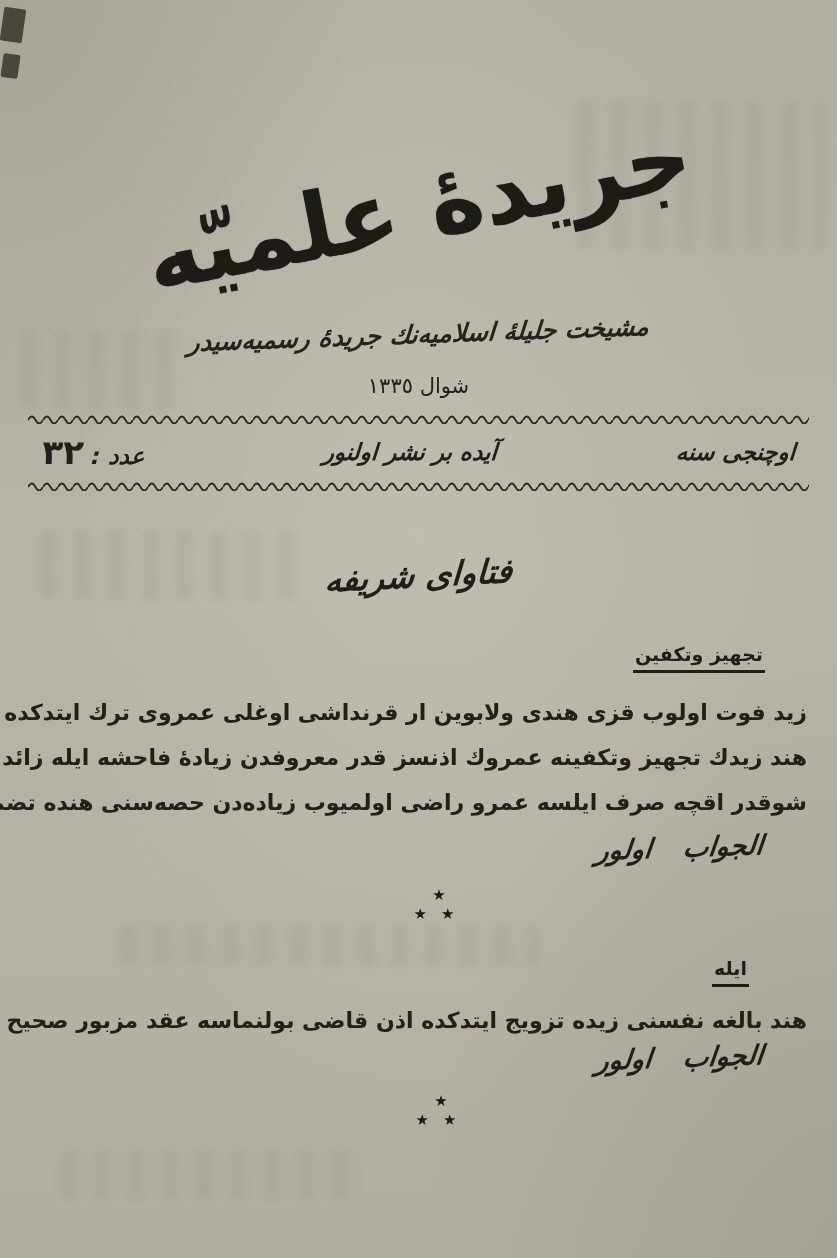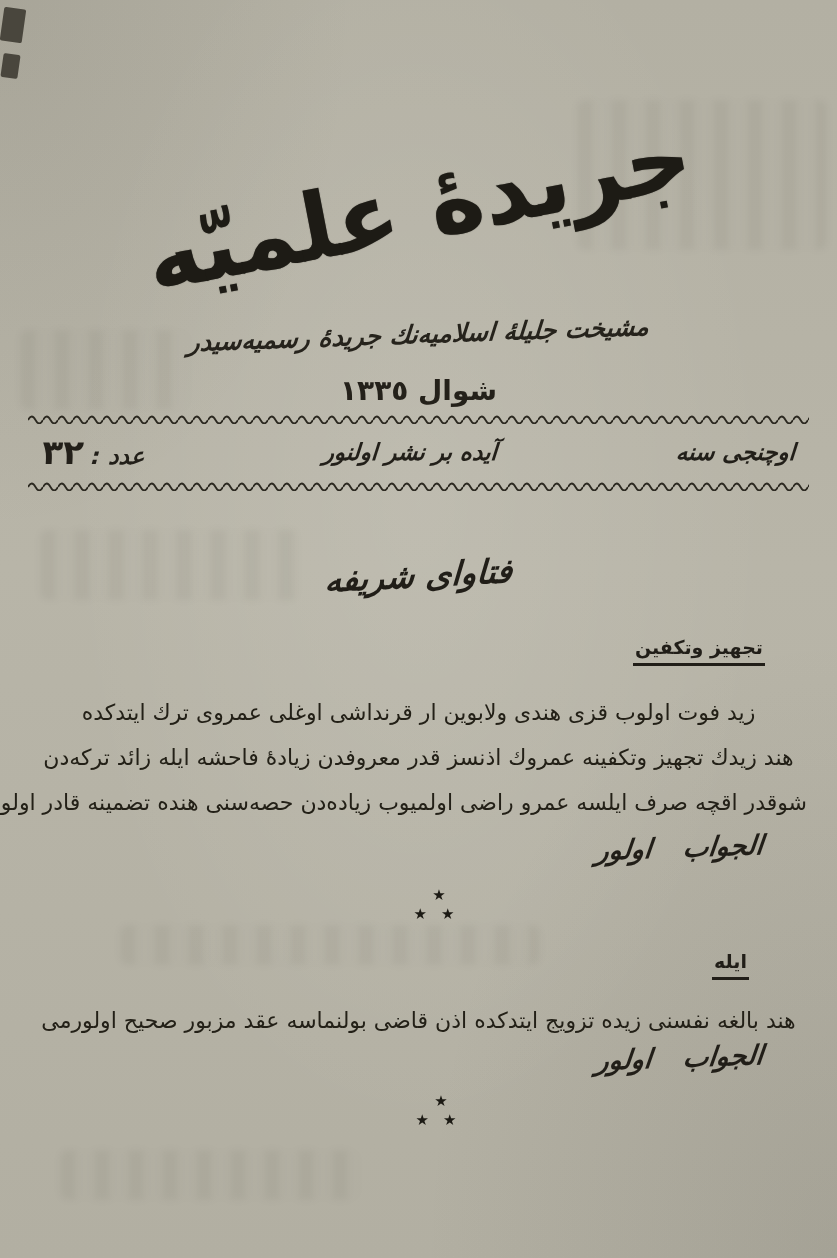--- a/index.html
+++ b/index.html
@@ -41,43 +41,43 @@
     transform: rotate(-11deg);
     white-space: nowrap; letter-spacing: 0;
     color: #1d1b15;
     text-shadow: 0 0 1px rgba(29,27,21,.6);
   }
   .subtitle {
     top: 320px; font-size: 25px; font-style: italic; font-weight: bold;
     transform: rotate(-2deg) skewX(-6deg);
     color: #26231c;
   }
-  .dateline { top: 374px; font-size: 28px; font-weight: bold; color: #24211a; }
+  .dateline { top: 374px; font-size: 21px; font-weight: normal; color: #24211a; }
 
   .band { top: 412px; left: 28px; right: 28px; height: 80px; }
   .band svg { display: block; }
   .band-row {
     display: flex; justify-content: space-between; align-items: center;
     height: 54px; padding: 0 14px;
   }
   .band-item { font-size: 23px; font-weight: bold; font-style: italic; transform: skewX(-4deg); }
   .issue-number { font-size: 34px; font-style: normal; display: inline-block; transform: none; }
 
   .section-title {
     top: 556px; font-size: 33px; font-weight: bold; font-style: italic;
     transform: rotate(-3deg) skewX(-6deg); color: #211e18;
   }
 
   .fatwa-heading {
     font-size: 19px; font-weight: bold;
     border-bottom: 3px solid #211e18; padding: 0 2px 5px 2px;
-    display: inline-block; color: #211e18;
+    display: inline-block; color: #211e18; margin-top: 7px;
   }
   .q-line {
-    height: 45px; line-height: 45px; font-size: 22px; font-weight: normal;
+    height: 45px; line-height: 45px; font-size: 22px; font-weight: bold;
     text-align: center; white-space: nowrap; color: #232017;
   }
   .answer {
     font-size: 27px; font-weight: bold; font-style: italic;
     transform: rotate(-2deg) skewX(-8deg);
     word-spacing: 22px; color: #211e18;
   }
   .stars { width: 72px; text-align: center; font-size: 15px; line-height: 1; color: #1c1a14; }
   .stars .row-top { margin-bottom: 4px; margin-left: 10px; }
   .stars .row-bottom { letter-spacing: 14px; text-indent: 14px; }

